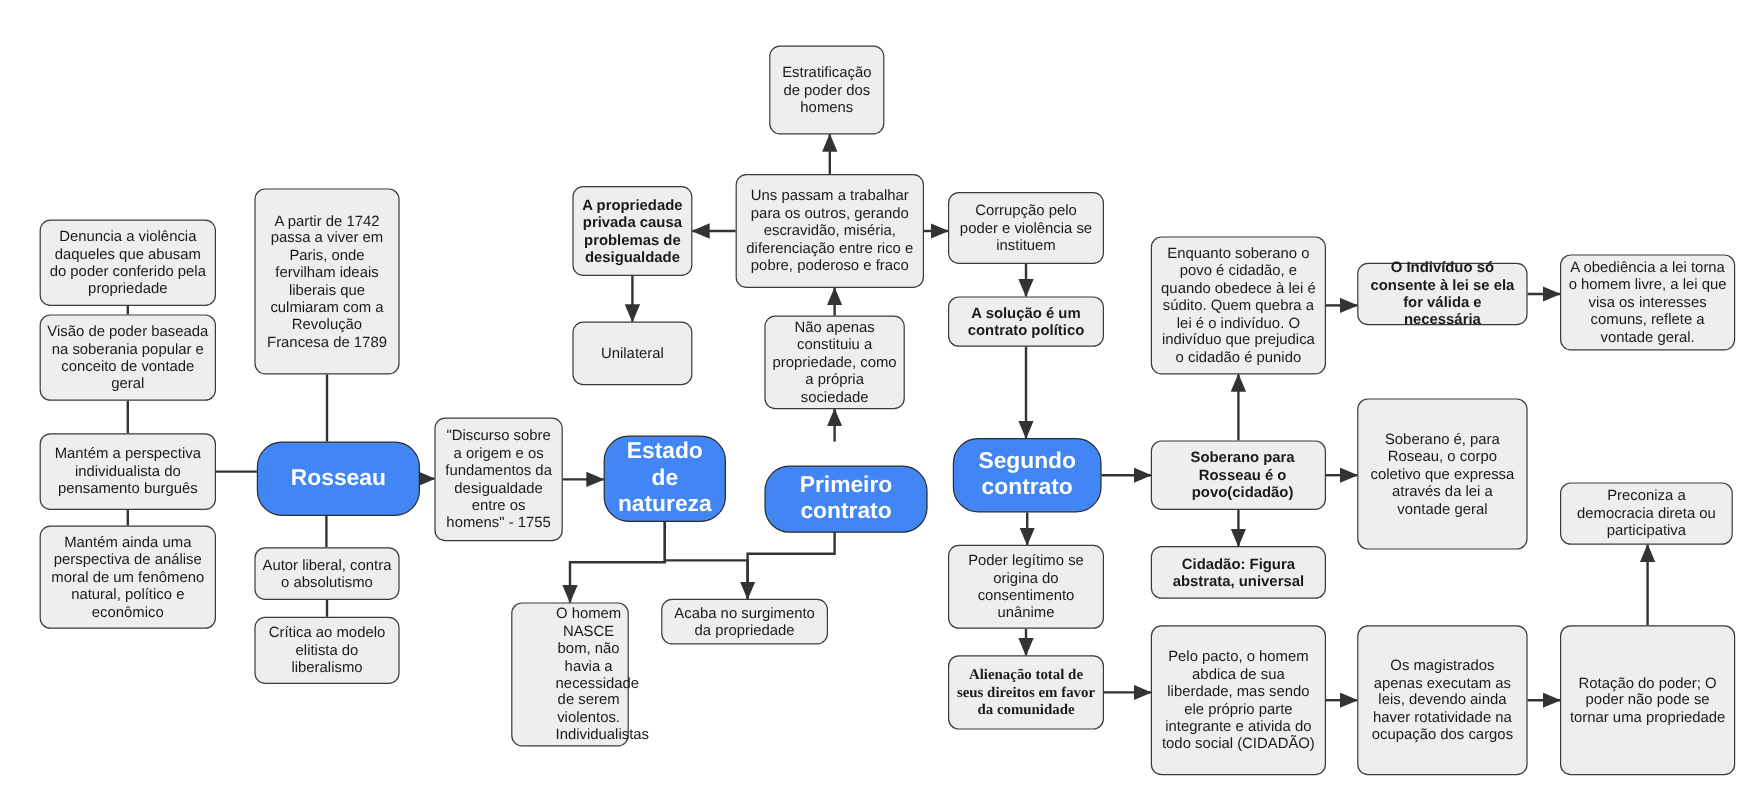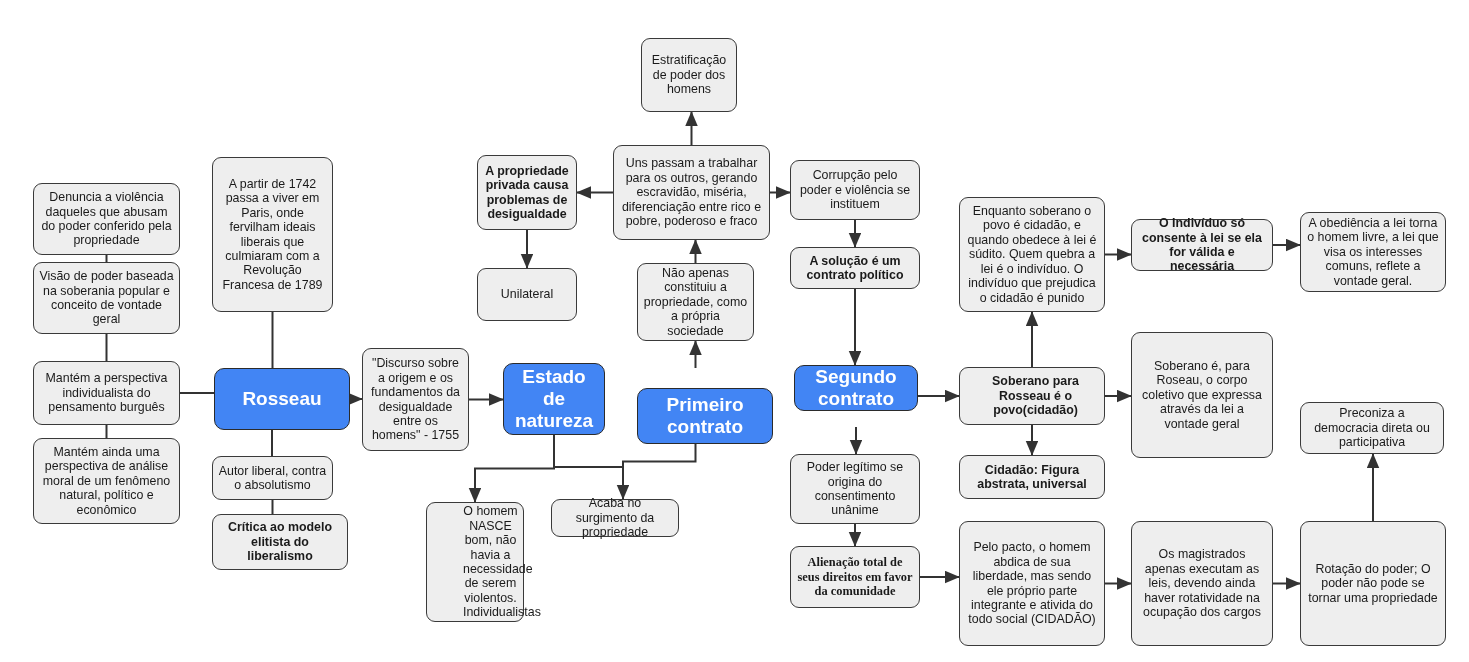--- a/index.html
+++ b/index.html
@@ -47,21 +47,21 @@
   .node.bold {
     font-weight: bold;
   }
   .node.blue {
     background: #4285f4;
     border-color: #2b2b2b;
     color: #ffffff;
     font-weight: bold;
     font-size: 19px;
     line-height: 22px;
-    border-radius: 10px;
+    border-radius: 21px;
   }
 </style>
 </head>
 <body>
 
 <div id="canvas">
   <svg class="edges">
     <defs>
       <marker id="arrowhead" markerWidth="9" markerHeight="9" refX="7.2" refY="3.2" orient="auto" markerUnits="strokeWidth">
         <path d="M0,0 L0,6.4 L7.6,3.2 z" fill="#333333"></path>
@@ -105,51 +105,51 @@
   <div id="node-layer">
       <div class="node blue" style="left: 214px; top: 368px; width: 136px; height: 62px;">
         <span>Rosseau</span>
       </div>
       <div class="node blue" style="left: 503px; top: 363px; width: 102px; height: 72px;">
         <span>Estado de natureza</span>
       </div>
       <div class="node blue" style="left: 637px; top: 388px; width: 136px; height: 56px;">
         <span>Primeiro contrato</span>
       </div>
-      <div class="node blue" style="left: 794px; top: 365px; width: 124px; height: 46px;">
+      <div class="node blue" style="left: 794px; top: 365px; width: 124px; height: 62px;">
         <span>Segundo contrato</span>
       </div>
       <div class="node" style="left: 33px; top: 183px; width: 147px; height: 72px;">
         <span>Denuncia a violência daqueles que abusam do poder conferido pela propriedade</span>
       </div>
       <div class="node" style="left: 33px; top: 262px; width: 147px; height: 72px;">
         <span>Visão de poder baseada na soberania popular e conceito de vontade geral</span>
       </div>
       <div class="node" style="left: 33px; top: 361px; width: 147px; height: 64px;">
         <span>Mantém a perspectiva individualista do pensamento burguês</span>
       </div>
       <div class="node" style="left: 33px; top: 438px; width: 147px; height: 86px;">
         <span>Mantém ainda uma perspectiva de análise moral de um fenômeno natural, político e econômico</span>
       </div>
       <div class="node" style="left: 212px; top: 157px; width: 121px; height: 155px;">
         <span>A partir de 1742 passa a viver em Paris, onde fervilham ideais liberais que culmiaram com a Revolução Francesa de 1789</span>
       </div>
       <div class="node" style="left: 212px; top: 456px; width: 121px; height: 44px;">
         <span>Autor liberal, contra o absolutismo</span>
       </div>
-      <div class="node" style="left: 212px; top: 514px; width: 136px; height: 56px; font-weight: bold;">
+      <div class="node" style="left: 212px; top: 514px; width: 121px; height: 56px;">
         <span>Crítica ao modelo elitista do liberalismo</span>
       </div>
       <div class="node" style="left: 362px; top: 348px; width: 107px; height: 103px;">
         <span>"Discurso sobre a origem e os fundamentos da desigualdade entre os homens" - 1755</span>
       </div>
       <div class="node" style="left: 426px; top: 502px; width: 98px; height: 120px; padding-left: 36px;">
         <span>O homem NASCE bom, não havia a necessidade de serem violentos. Individualistas</span>
       </div>
-      <div class="node" style="left: 551px; top: 499px; width: 128px; height: 38px;">
+      <div class="node" style="left: 551px; top: 499px; width: 139px; height: 38px;">
         <span>Acaba no surgimento da propriedade</span>
       </div>
       <div class="node bold" style="left: 477px; top: 155px; width: 100px; height: 75px;">
         <span>A propriedade privada causa problemas de desigualdade</span>
       </div>
       <div class="node" style="left: 477px; top: 268px; width: 100px; height: 53px;">
         <span>Unilateral</span>
       </div>
       <div class="node" style="left: 613px; top: 145px; width: 157px; height: 95px;">
         <span>Uns passam a trabalhar para os outros, gerando escravidão, miséria, diferenciação entre rico e pobre, poderoso e fraco</span>

